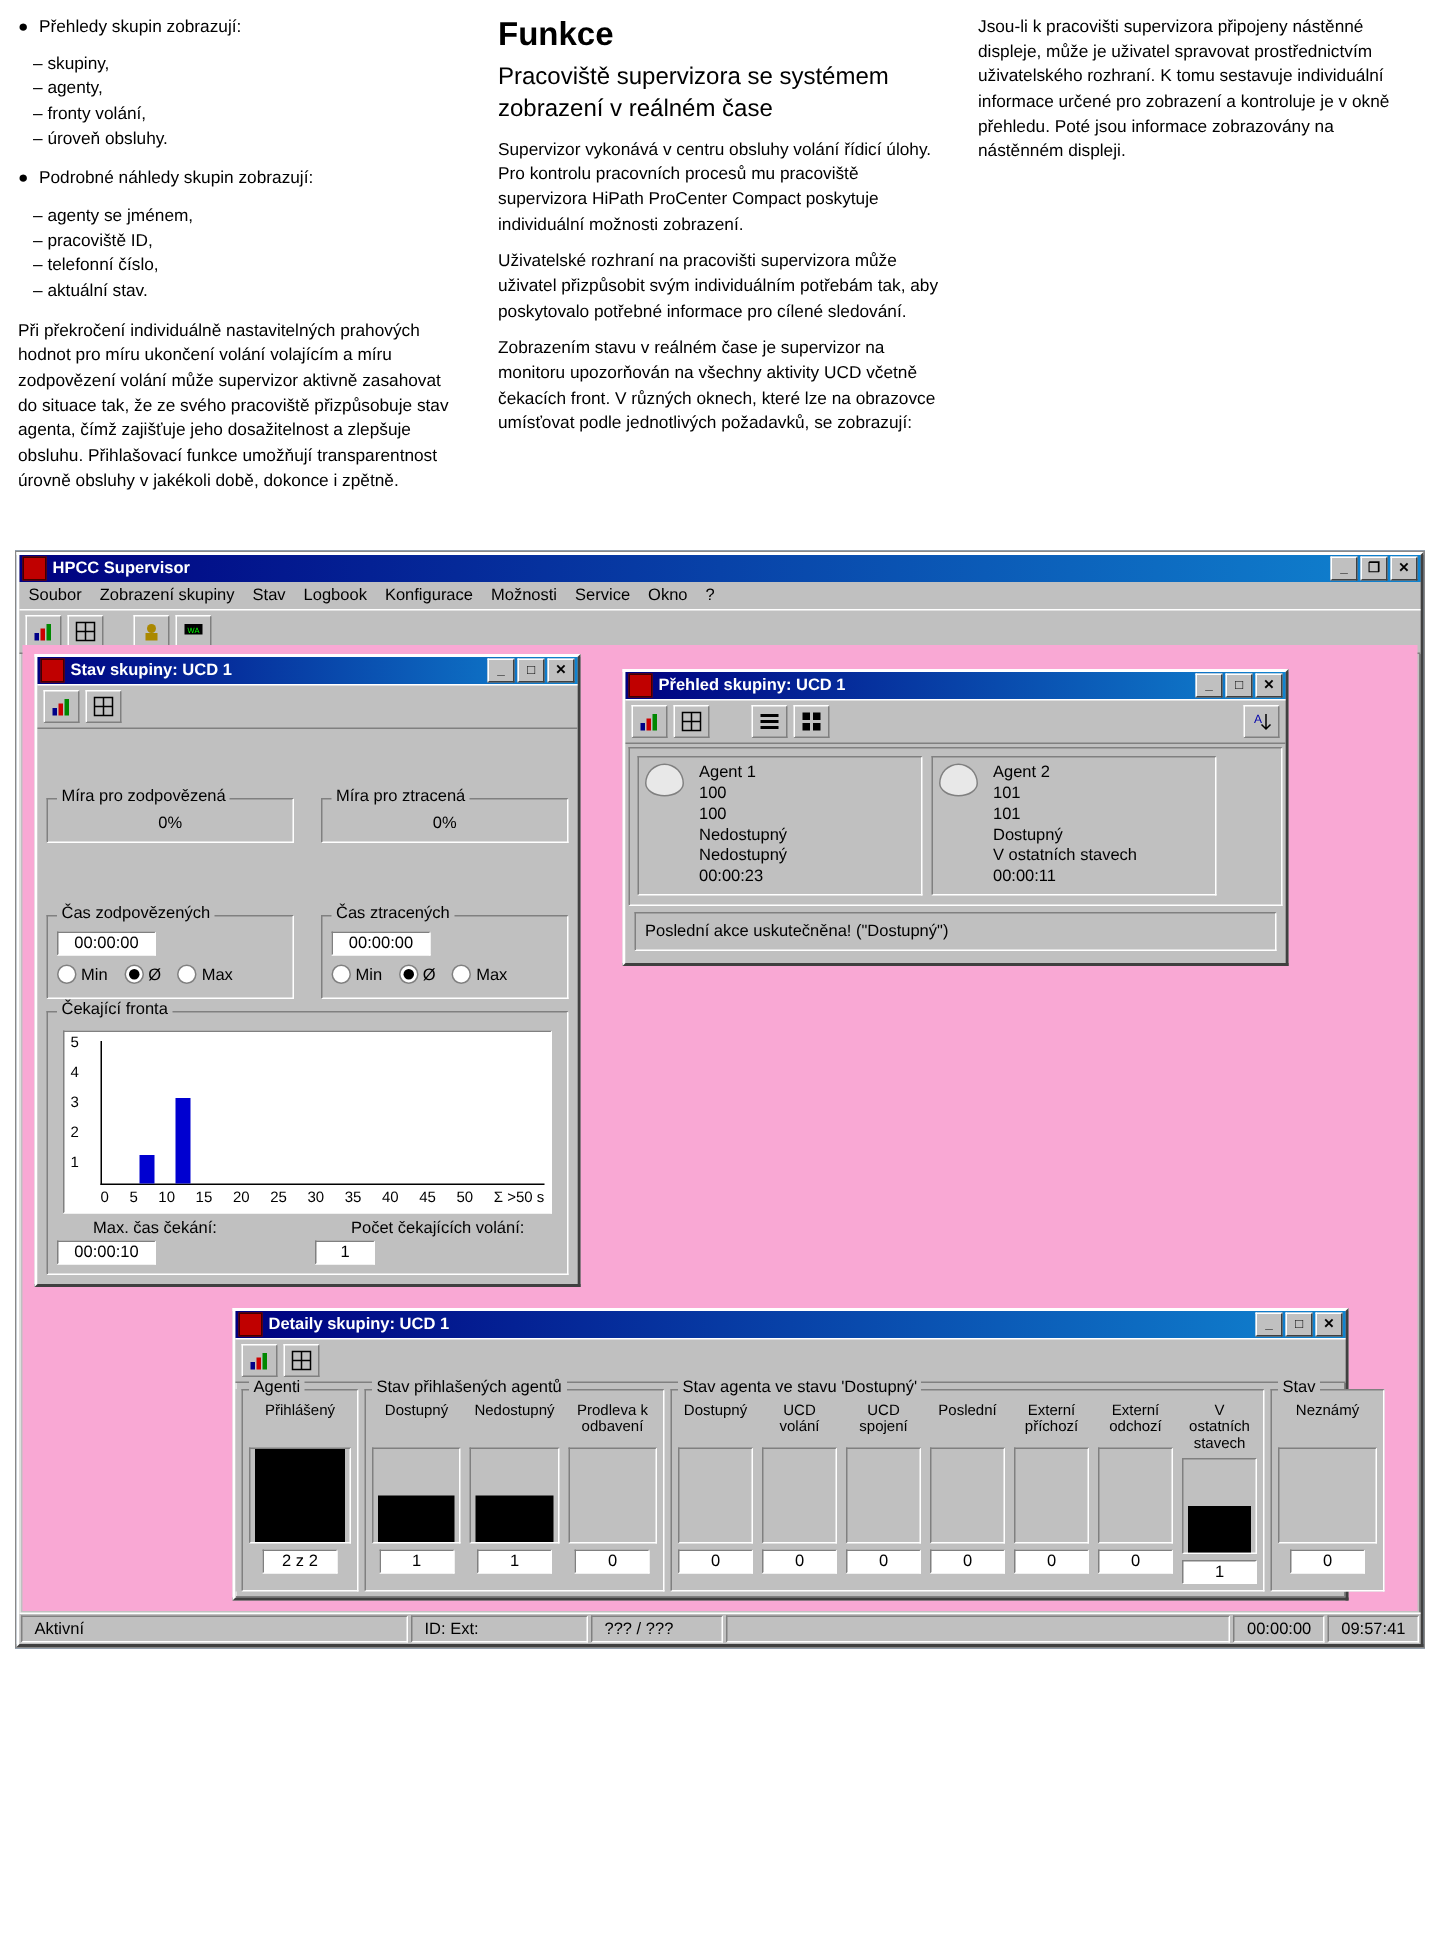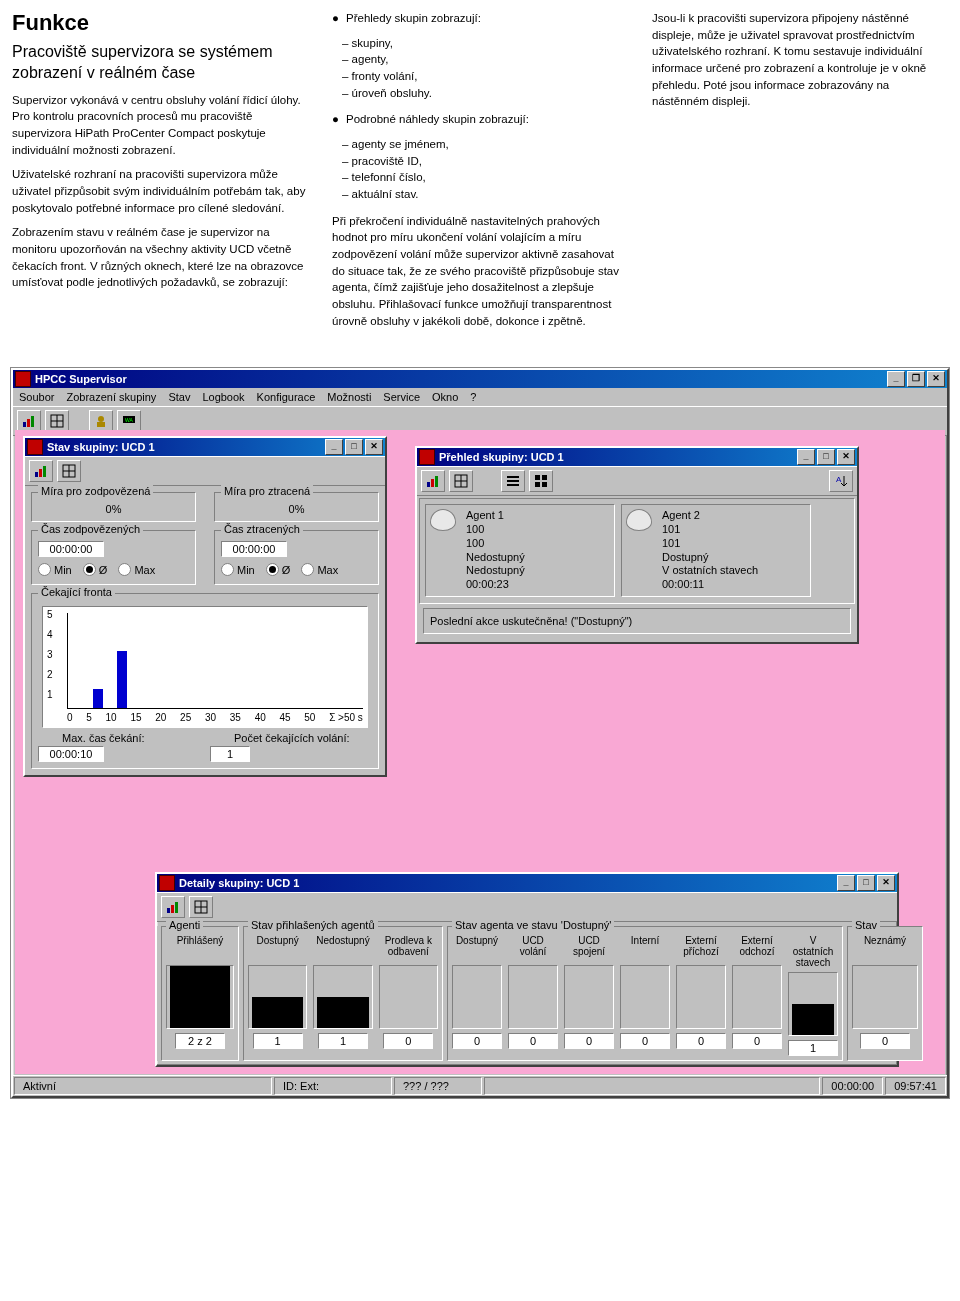--- a/index.html
+++ b/index.html
@@ -181,21 +181,21 @@
     border-radius: 50%;
     background: #fff;
     position: relative;
   }
   .radio .dot .fill {
     position: absolute; inset: 2px;
     border-radius: 50%;
     background: #000;
   }
   .lbl { font-size: 11px; margin-bottom: 2px; display: block; padding-left: 24px; }
-  .row2 { display: flex; gap: 10px; }
+  .row2 { display: flex; gap: 10px; margin-top: 40px; }
   .row2 > div { flex: 1; }
 
   
   .chart {
     background: #fff;
     border: 1px solid #808080;
     border-right-color: #fff;
     border-bottom-color: #fff;
     height: 120px;
     position: relative;
@@ -286,43 +286,43 @@
     padding: 1px 8px;
     margin: 1px;
     height: 14px;
     line-height: 14px;
   }
 </style>
 </head>
 <body>
 
 <div class="doc">
-  <div class="col">
-    <h2>Funkce</h2>
-    <h3>Pracoviště supervizora se systémem zobrazení v reálném čase</h3>
-    <p>Supervizor vykonává v centru obsluhy volání řídicí úlohy. Pro kontrolu pracovních procesů mu pracoviště supervizora HiPath ProCenter Compact poskytuje individuální možnosti zobrazení.</p>
-    <p>Uživatelské rozhraní na pracovišti supervizora může uživatel přizpůsobit svým individuálním potřebám tak, aby poskytovalo potřebné informace pro cílené sledování.</p>
-    <p>Zobrazením stavu v reálném čase je supervizor na monitoru upozorňován na všechny aktivity UCD včetně čekacích front. V různých oknech, které lze na obrazovce umísťovat podle jednotlivých požadavků, se zobrazují:</p>
-  </div>
   <div class="col">
     <p class="bullet-head">Přehledy skupin zobrazují:</p>
     <ul class="dashed">
       <li>skupiny,</li>
       <li>agenty,</li>
       <li>fronty volání,</li>
       <li>úroveň obsluhy.</li>
     </ul>
     <p class="bullet-head">Podrobné náhledy skupin zobrazují:</p>
     <ul class="dashed">
       <li>agenty se jménem,</li>
       <li>pracoviště ID,</li>
       <li>telefonní číslo,</li>
       <li>aktuální stav.</li>
     </ul>
     <p>Při překročení individuálně nastavitelných prahových hodnot pro míru ukončení volání volajícím a míru zodpovězení volání může supervizor aktivně zasahovat do situace tak, že ze svého pracoviště přizpůsobuje stav agenta, čímž zajišťuje jeho dosažitelnost a zlepšuje obsluhu. Přihlašovací funkce umožňují transparentnost úrovně obsluhy v jakékoli době, dokonce i zpětně.</p>
+  </div>
+  <div class="col">
+    <h2>Funkce</h2>
+    <h3>Pracoviště supervizora se systémem zobrazení v reálném čase</h3>
+    <p>Supervizor vykonává v centru obsluhy volání řídicí úlohy. Pro kontrolu pracovních procesů mu pracoviště supervizora HiPath ProCenter Compact poskytuje individuální možnosti zobrazení.</p>
+    <p>Uživatelské rozhraní na pracovišti supervizora může uživatel přizpůsobit svým individuálním potřebám tak, aby poskytovalo potřebné informace pro cílené sledování.</p>
+    <p>Zobrazením stavu v reálném čase je supervizor na monitoru upozorňován na všechny aktivity UCD včetně čekacích front. V různých oknech, které lze na obrazovce umísťovat podle jednotlivých požadavků, se zobrazují:</p>
   </div>
   <div class="col">
     <p>Jsou-li k pracovišti supervizora připojeny nástěnné displeje, může je uživatel spravovat prostřednictvím uživatelského rozhraní. K tomu sestavuje individuální informace určené pro zobrazení a kontroluje je v okně přehledu. Poté jsou informace zobrazovány na nástěnném displeji.</p>
   </div>
 </div>
 
 <div class="screenshot">
 
   <div class="win" style="left:0;top:0;right:0;bottom:0;">
     <div class="titlebar">
@@ -656,21 +656,21 @@
                     <div class="val"><span class="sunken-text" style="min-width:40px">0</span></div>
                   </div>
                   <div class="dcol">
                     <div style="font-size:10px;min-height:26px;line-height:1.1">UCD spojení</div>
                     <div class="bar-slot">
                       <div class="fill" style="height:0%"></div>
                     </div>
                     <div class="val"><span class="sunken-text" style="min-width:40px">0</span></div>
                   </div>
                   <div class="dcol">
-                    <div style="font-size:10px;min-height:26px;line-height:1.1">Interní</div>
+                    <div style="font-size:10px;min-height:26px;line-height:1.1">Poslední</div>
                     <div class="bar-slot">
                       <div class="fill" style="height:0%"></div>
                     </div>
                     <div class="val"><span class="sunken-text" style="min-width:40px">0</span></div>
                   </div>
                   <div class="dcol">
                     <div style="font-size:10px;min-height:26px;line-height:1.1">Externí příchozí</div>
                     <div class="bar-slot">
                       <div class="fill" style="height:0%"></div>
                     </div>

